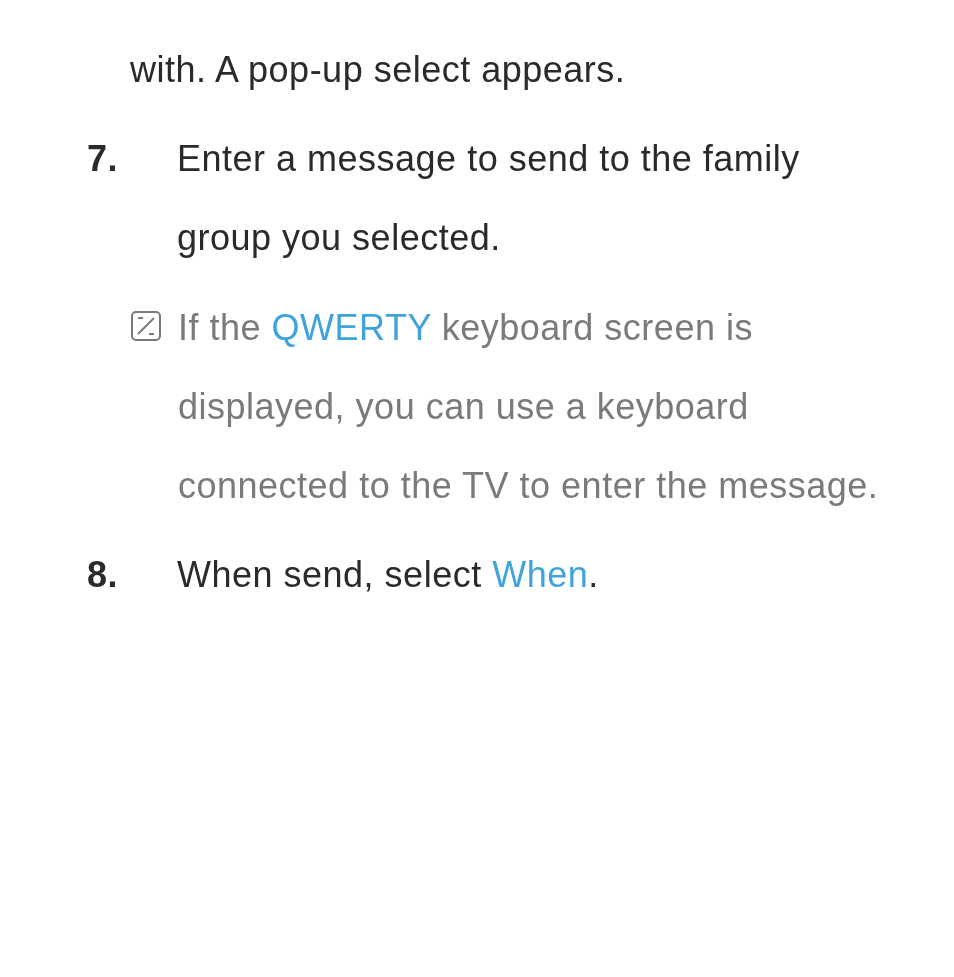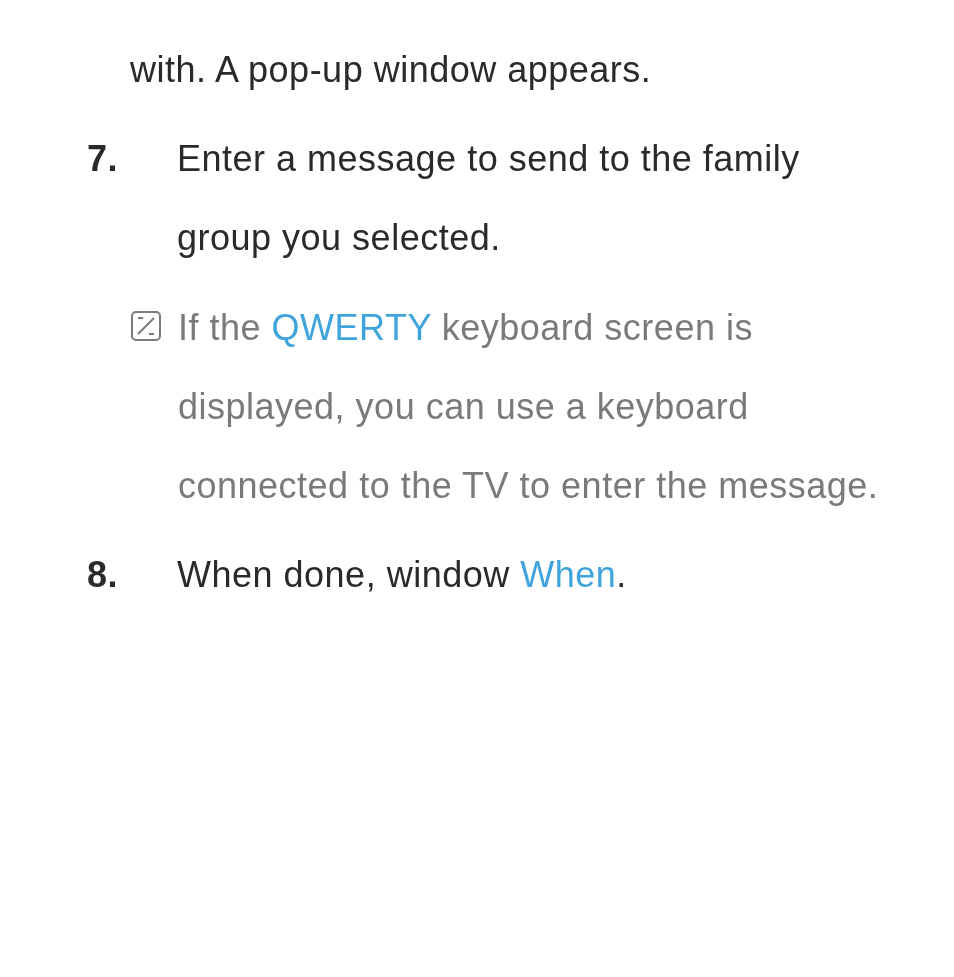--- a/index.html
+++ b/index.html
@@ -57,21 +57,21 @@
     .note-text {
       flex: 1;
     }
     .highlight {
       color: #3fa4dd;
     }
   </style>
 </head>
 <body>
 
-<div class="continuation">with. A pop-up window appears.</div>
+<div class="continuation">with. A pop-up select appears.</div>
 
 <div class="step">
   <div class="step-num">7.</div>
   <div class="step-text">Enter a message to send to the family group you selected.</div>
 </div>
 
 <div class="note">
   <div class="note-icon">
     <svg viewBox="0 0 32 32">
       <rect x="2" y="2" width="28" height="28" rx="4" ry="4" fill="none" stroke="#7a7a7a" stroke-width="2"></rect>
@@ -81,15 +81,15 @@
     </svg>
   </div>
   <div class="note-text">
     <span>If the </span><span class="highlight">QWERTY</span><span> keyboard screen is displayed, you can use a keyboard connected to the TV to enter the message.</span>
   </div>
 </div>
 
 <div class="step">
   <div class="step-num">8.</div>
   <div class="step-text">
-    <span>When done, window </span><span class="highlight">When</span><span>.</span>
+    <span>When send, select </span><span class="highlight">When</span><span>.</span>
   </div>
 </div>
 
 </body></html>

